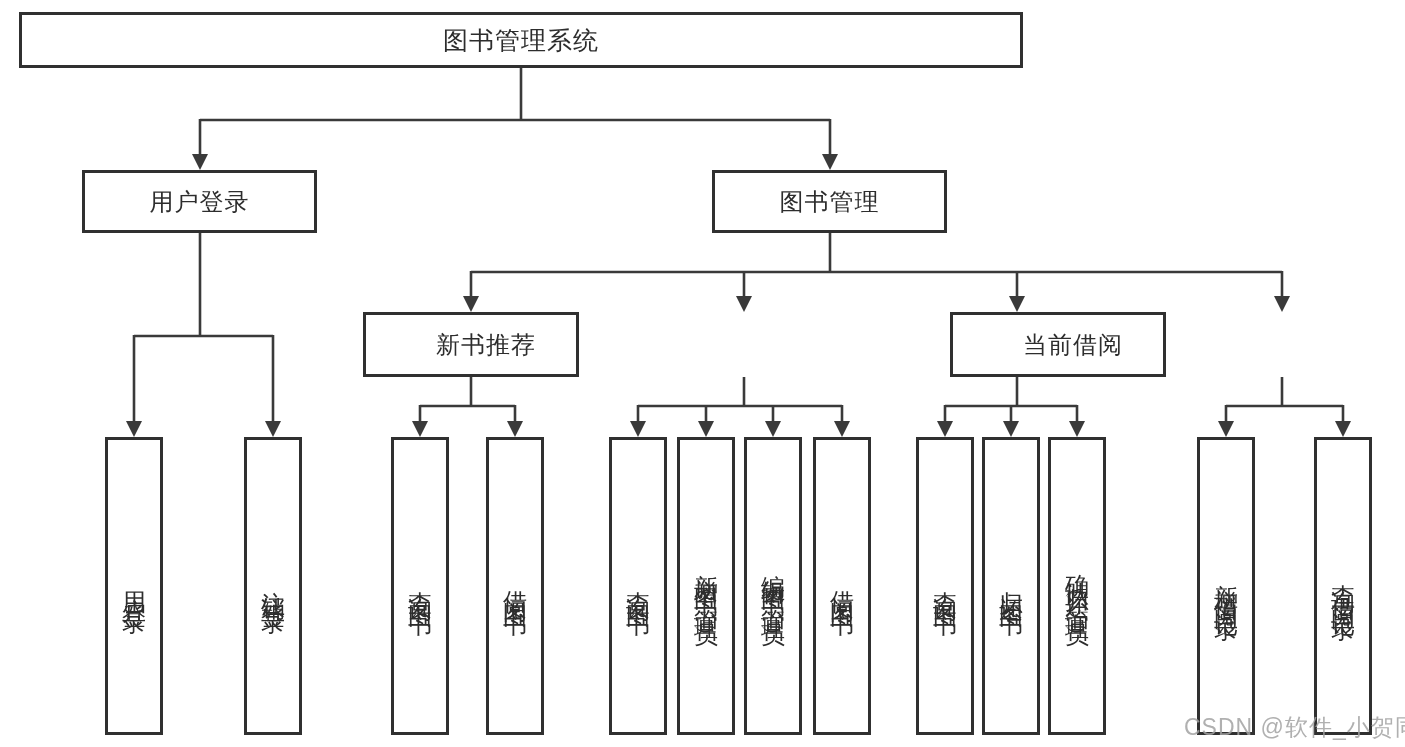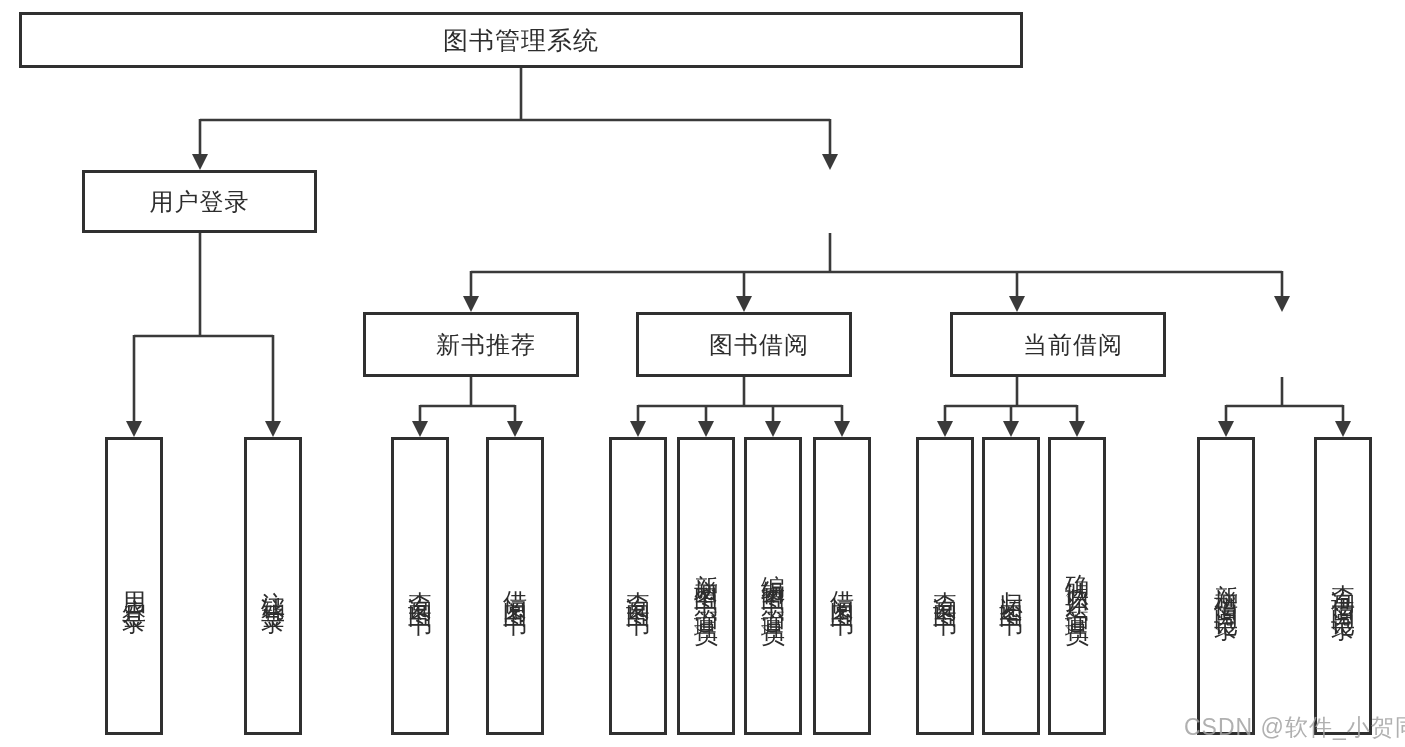--- a/index.html
+++ b/index.html
@@ -109,26 +109,26 @@
     </g>
   </svg>
 
   <div class="node root">
     <span>图书管理系统</span>
   </div>
 
   <div class="node lv2" style="left:82px">
     <span>用户登录</span>
   </div>
+  <div class="node lv2" style="left:712px">
+    <span>图书管理</span>
+  </div>
 
   <div class="node lv3" style="left:363px">
     <span>新书推荐</span>
-  </div>
-  <div class="node lv3" style="left:636px">
-    <span>图书借阅</span>
   </div>
   <div class="node lv3" style="left:950px">
     <span>当前借阅</span>
   </div>
 
   <div class="leaf" style="left:105px">
     <span class="vtext">用户登录</span>
   </div>
   <div class="leaf" style="left:244px">
     <span class="vtext">注销登录</span>

